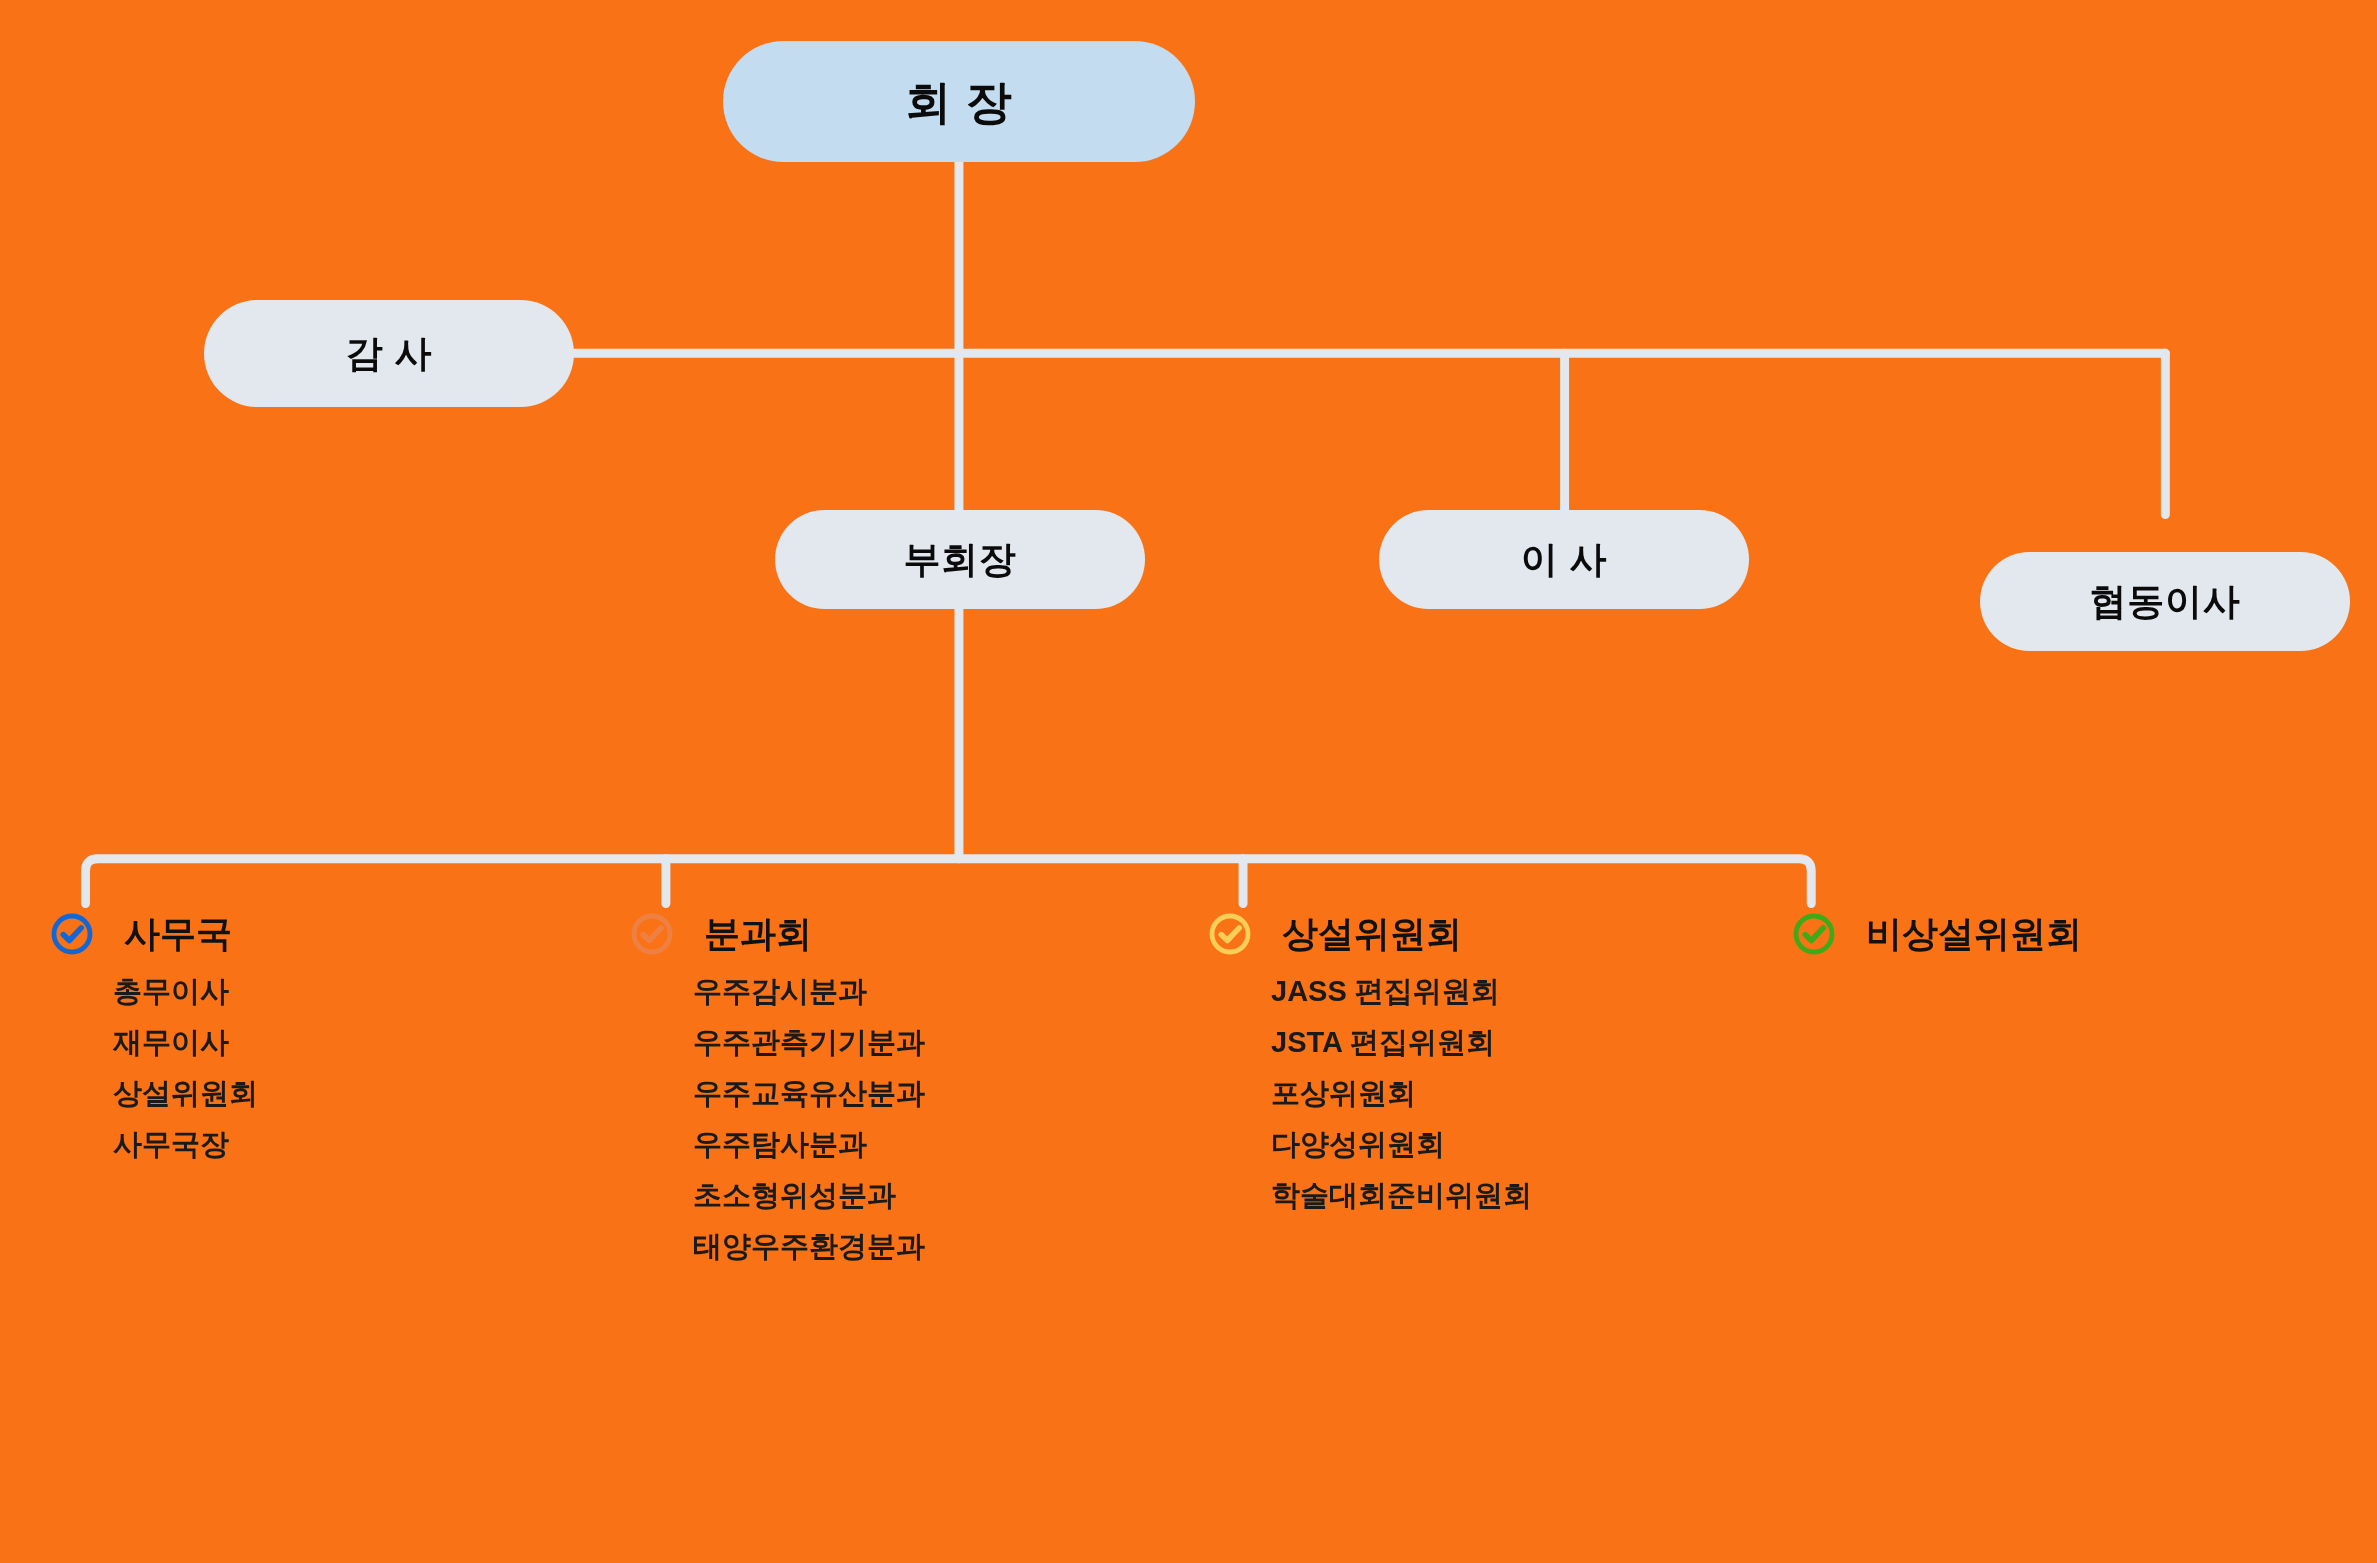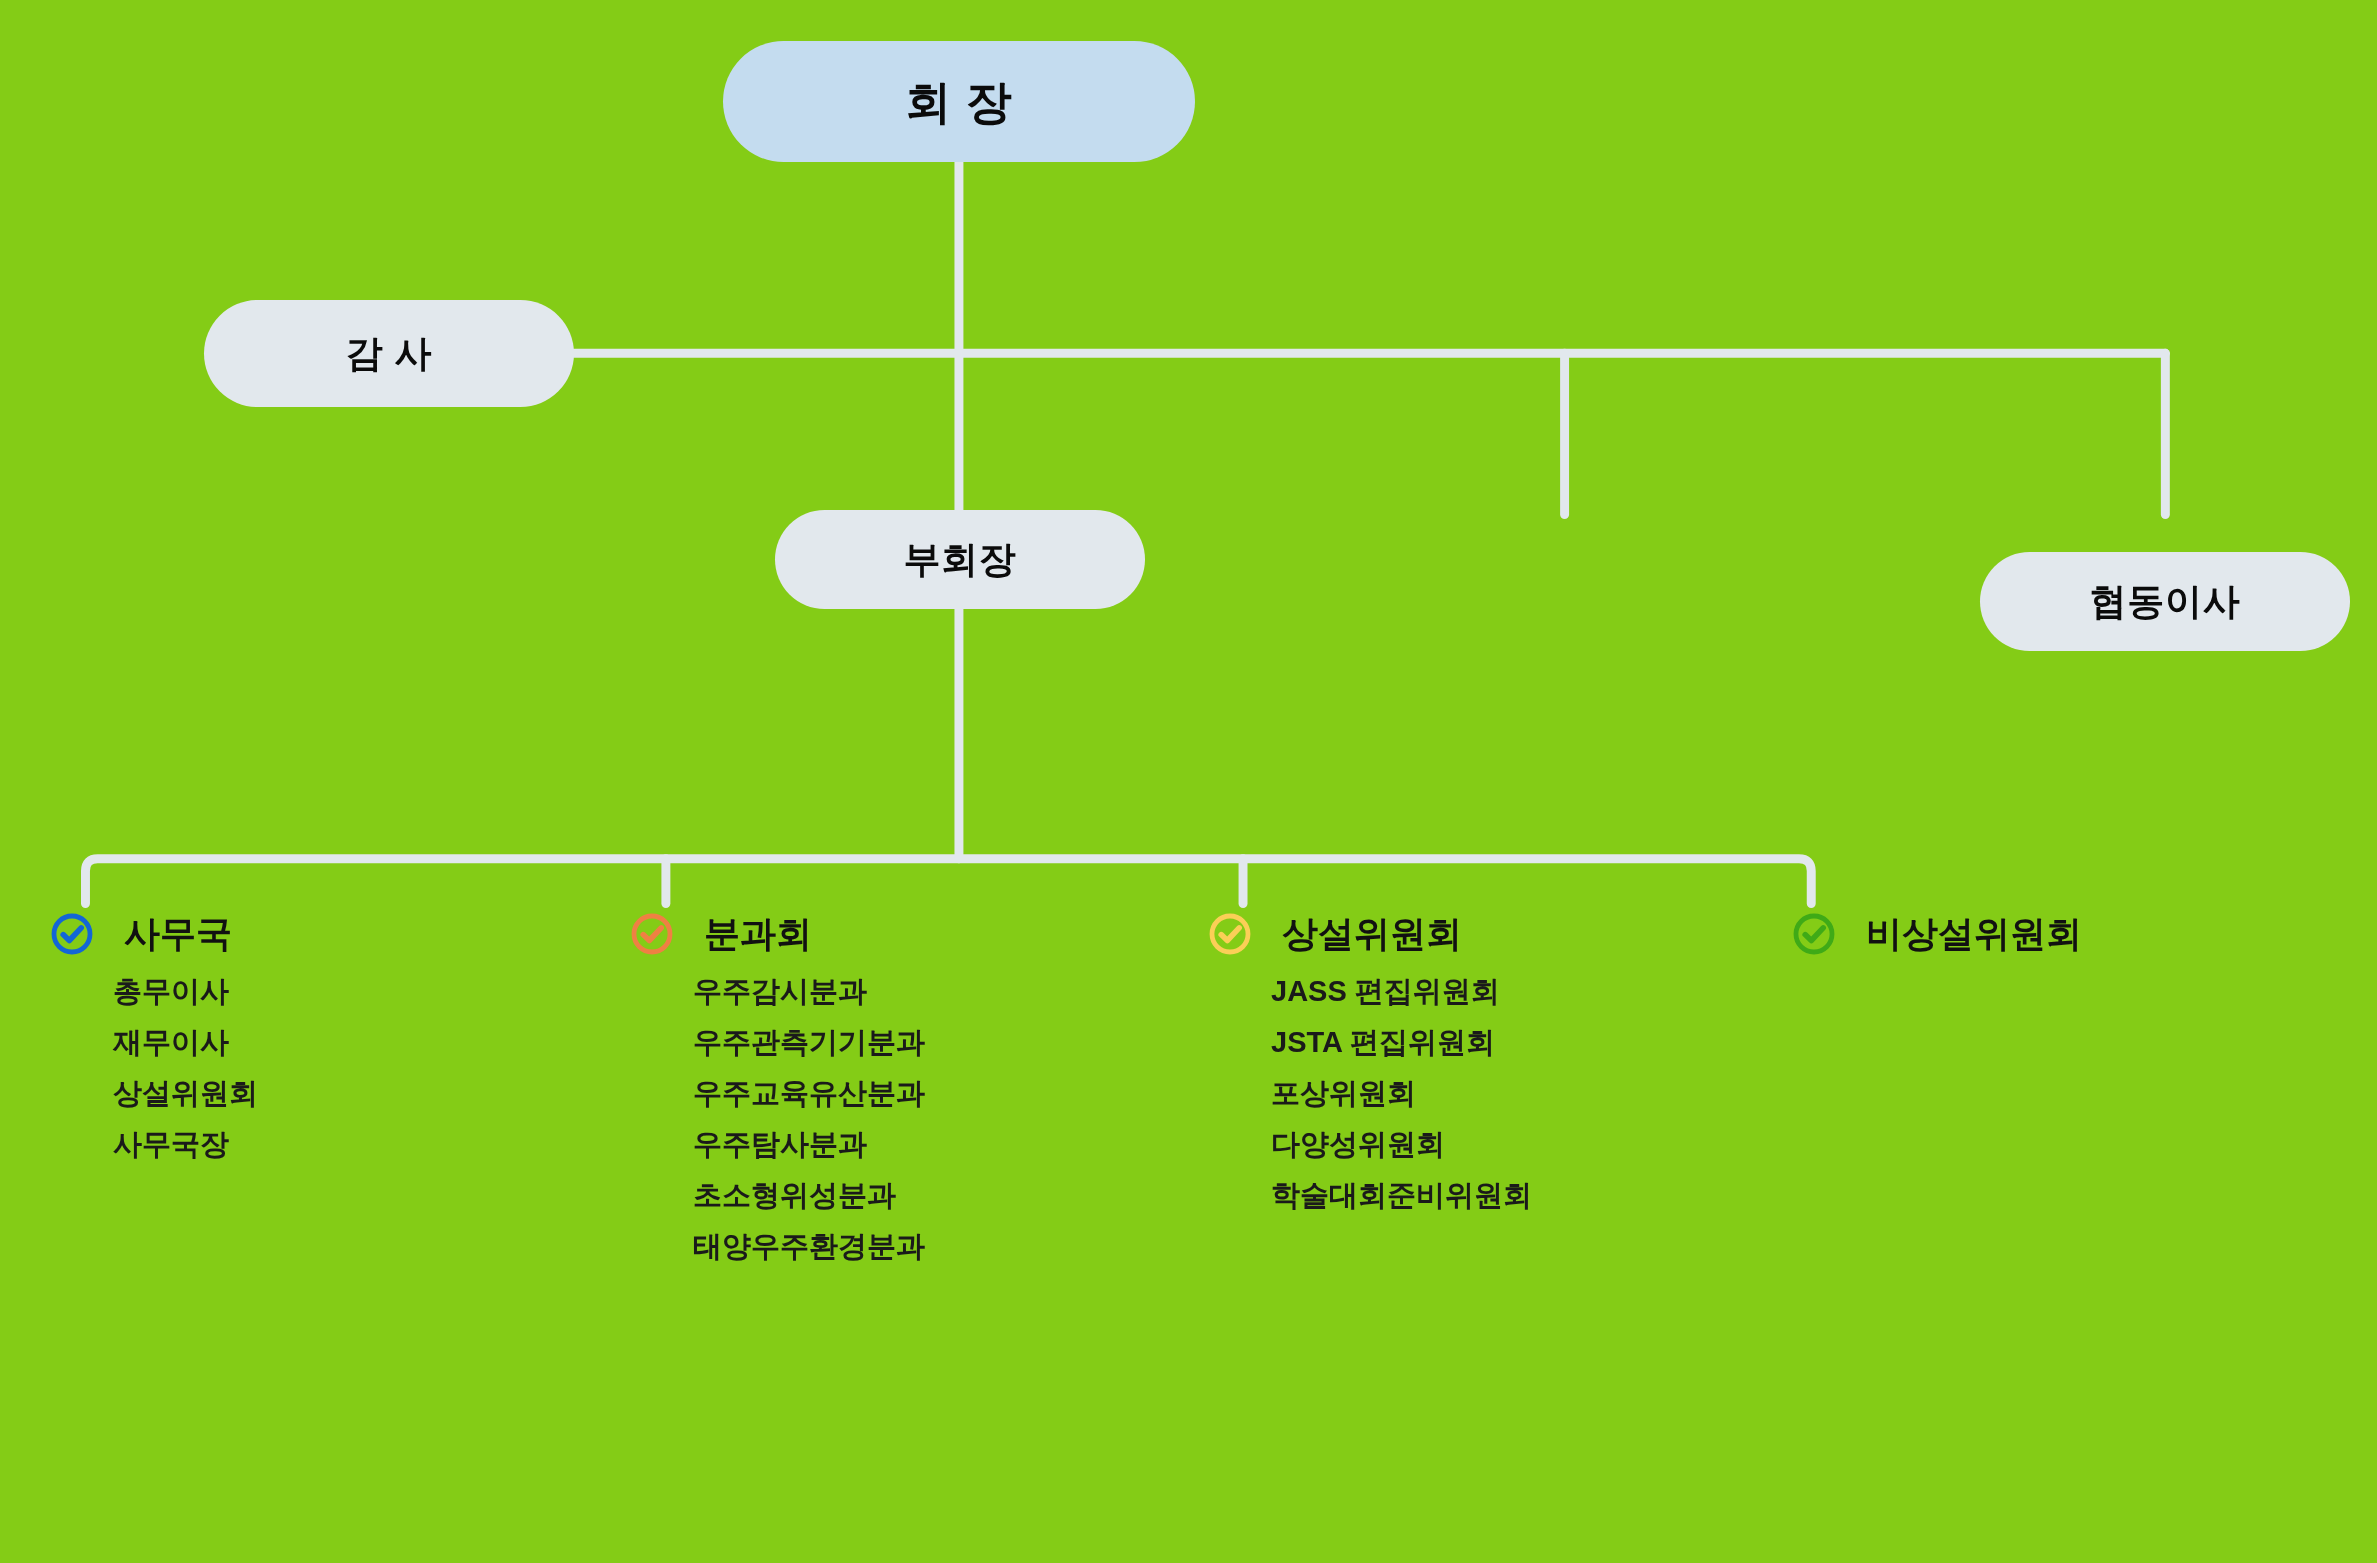--- a/index.html
+++ b/index.html
@@ -12,21 +12,21 @@
     font-family: "Liberation Sans", "DejaVu Sans", sans-serif;
     color: #111111;
     -webkit-font-smoothing: antialiased;
   }
 
   
   #chart {
     position: relative;
     width: 2377px;
     height: 1563px;
-    background: #84cc16;
+    background: #f97316;
     overflow: hidden;
   }
 
   
   #connectors {
     position: absolute;
     left: 0;
     top: 0;
     width: 2377px;
     height: 1563px;
@@ -124,20 +124,23 @@
   </div>
 
   <div class="pill gray" style="left:775px; top:510px; width:370px; height:99px;">
     <span>부회장</span>
   </div>
 
   <div class="pill gray" style="left:204px; top:300px; width:370px; height:107px;">
     <span>감 사</span>
   </div>
 
+  <div class="pill gray" style="left:1379px; top:510px; width:370px; height:99px;">
+    <span>이 사</span>
+  </div>
 
   <div class="pill gray" style="left:1980px; top:510px; width:370px; height:99px;margin-top:42px;">
     <span>협동이사</span>
   </div>
 
   <div class="group" style="left:49px; top:910px;">
     <div class="group-head">
       <svg class="check-icon" viewBox="0 0 24 24" aria-hidden="true">
         <circle cx="12" cy="12" r="9.4" fill="none" stroke="#1366d6" stroke-width="2.5"></circle>
         <path d="M7.4 12.3 L10.6 15.4 L16.8 8.8" fill="none" stroke="#1366d6" stroke-width="2.9" stroke-linecap="round" stroke-linejoin="round"></path>

